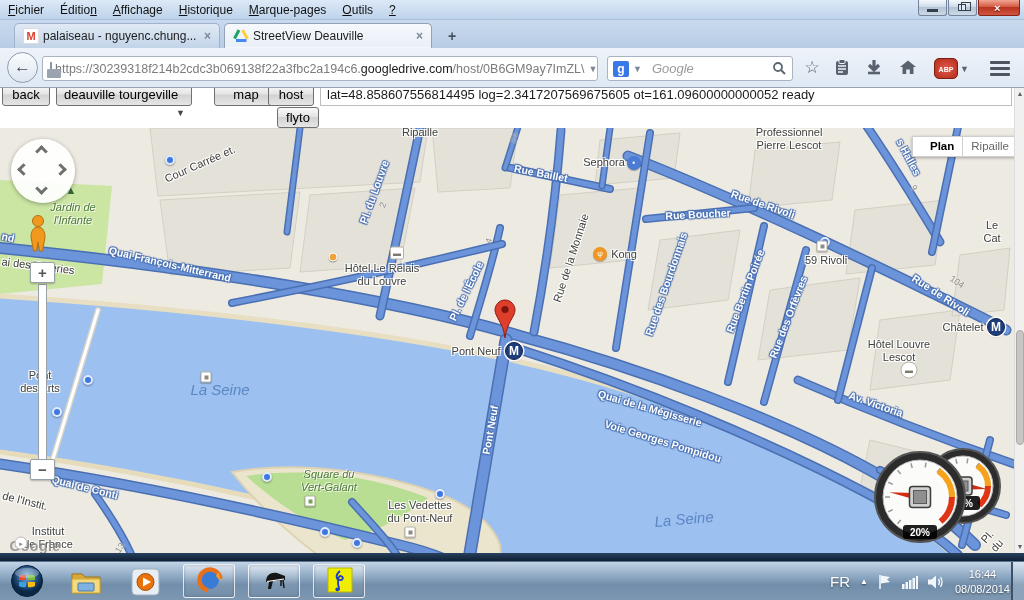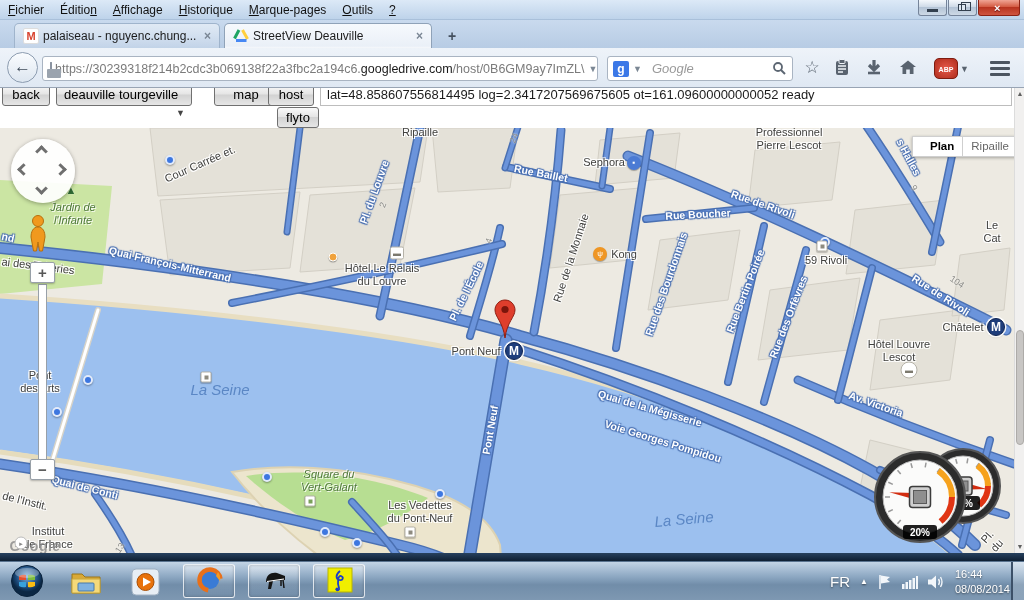--- a/index.html
+++ b/index.html
@@ -117,21 +117,21 @@
 
   
   #winbottom { position:absolute; left:0; top:553px; width:1024px; height:8px; background:linear-gradient(#27415f,#0e1f33); z-index:45; }
   #taskbar { position:absolute; left:0; top:561px; width:1024px; height:39px; z-index:46;
     background:linear-gradient(#c2d4e6,#8ba6c1 40%,#718da9 60%,#7e98b2); border-top:1px solid #5a7受; border-top:1px solid #5a7490; }
   .taskbtn { position:absolute; top:2px; width:52px; height:34px; border-radius:3px; border:1px solid rgba(255,255,255,.75);
     background:linear-gradient(rgba(255,255,255,.5),rgba(255,255,255,.12) 50%,rgba(90,120,150,.25)); box-shadow:0 0 3px rgba(0,0,0,.25) inset; }
   .taskico { position:absolute; top:4px; }
   #tray { position:absolute; right:14px; top:0; height:39px; display:flex; align-items:center; gap:10px; color:#fff; }
   #tray .txt { font-size:15px; text-shadow:0 1px 2px rgba(0,0,0,.5); }
-  #clock { text-align:left; font-size:11px; line-height:1.35; text-shadow:0 1px 2px rgba(0,0,0,.5); }
+  #clock { text-align:center; font-size:11px; line-height:1.35; text-shadow:0 1px 2px rgba(0,0,0,.5); }
   #showdesk { position:absolute; right:0; top:0; width:13px; height:39px; background:linear-gradient(rgba(255,255,255,.35),rgba(255,255,255,.1));
     border-left:2px solid #3c5068; }
 </style>
 </head>
 <body>
 
 <div id="stage">
 
   <div id="titlebar"><span class="menu-item"><u>F</u><span>i</span><span>c</span><span>h</span><span>i</span><span>e</span><span>r</span></span><span class="menu-item"><span>É</span><span>d</span><span>i</span><span>t</span><span>i</span><span>o</span><u>n</u></span><span class="menu-item"><u>A</u><span>f</span><span>f</span><span>i</span><span>c</span><span>h</span><span>a</span><span>g</span><span>e</span></span><span class="menu-item"><u>H</u><span>i</span><span>s</span><span>t</span><span>o</span><span>r</span><span>i</span><span>q</span><span>u</span><span>e</span></span><span class="menu-item"><u>M</u><span>a</span><span>r</span><span>q</span><span>u</span><span>e</span><span>-</span><span>p</span><span>a</span><span>g</span><span>e</span><span>s</span></span><span class="menu-item"><u>O</u><span>u</span><span>t</span><span>i</span><span>l</span><span>s</span></span><span class="menu-item"><u>?</u></span></div>
   <div id="wincontrols">

